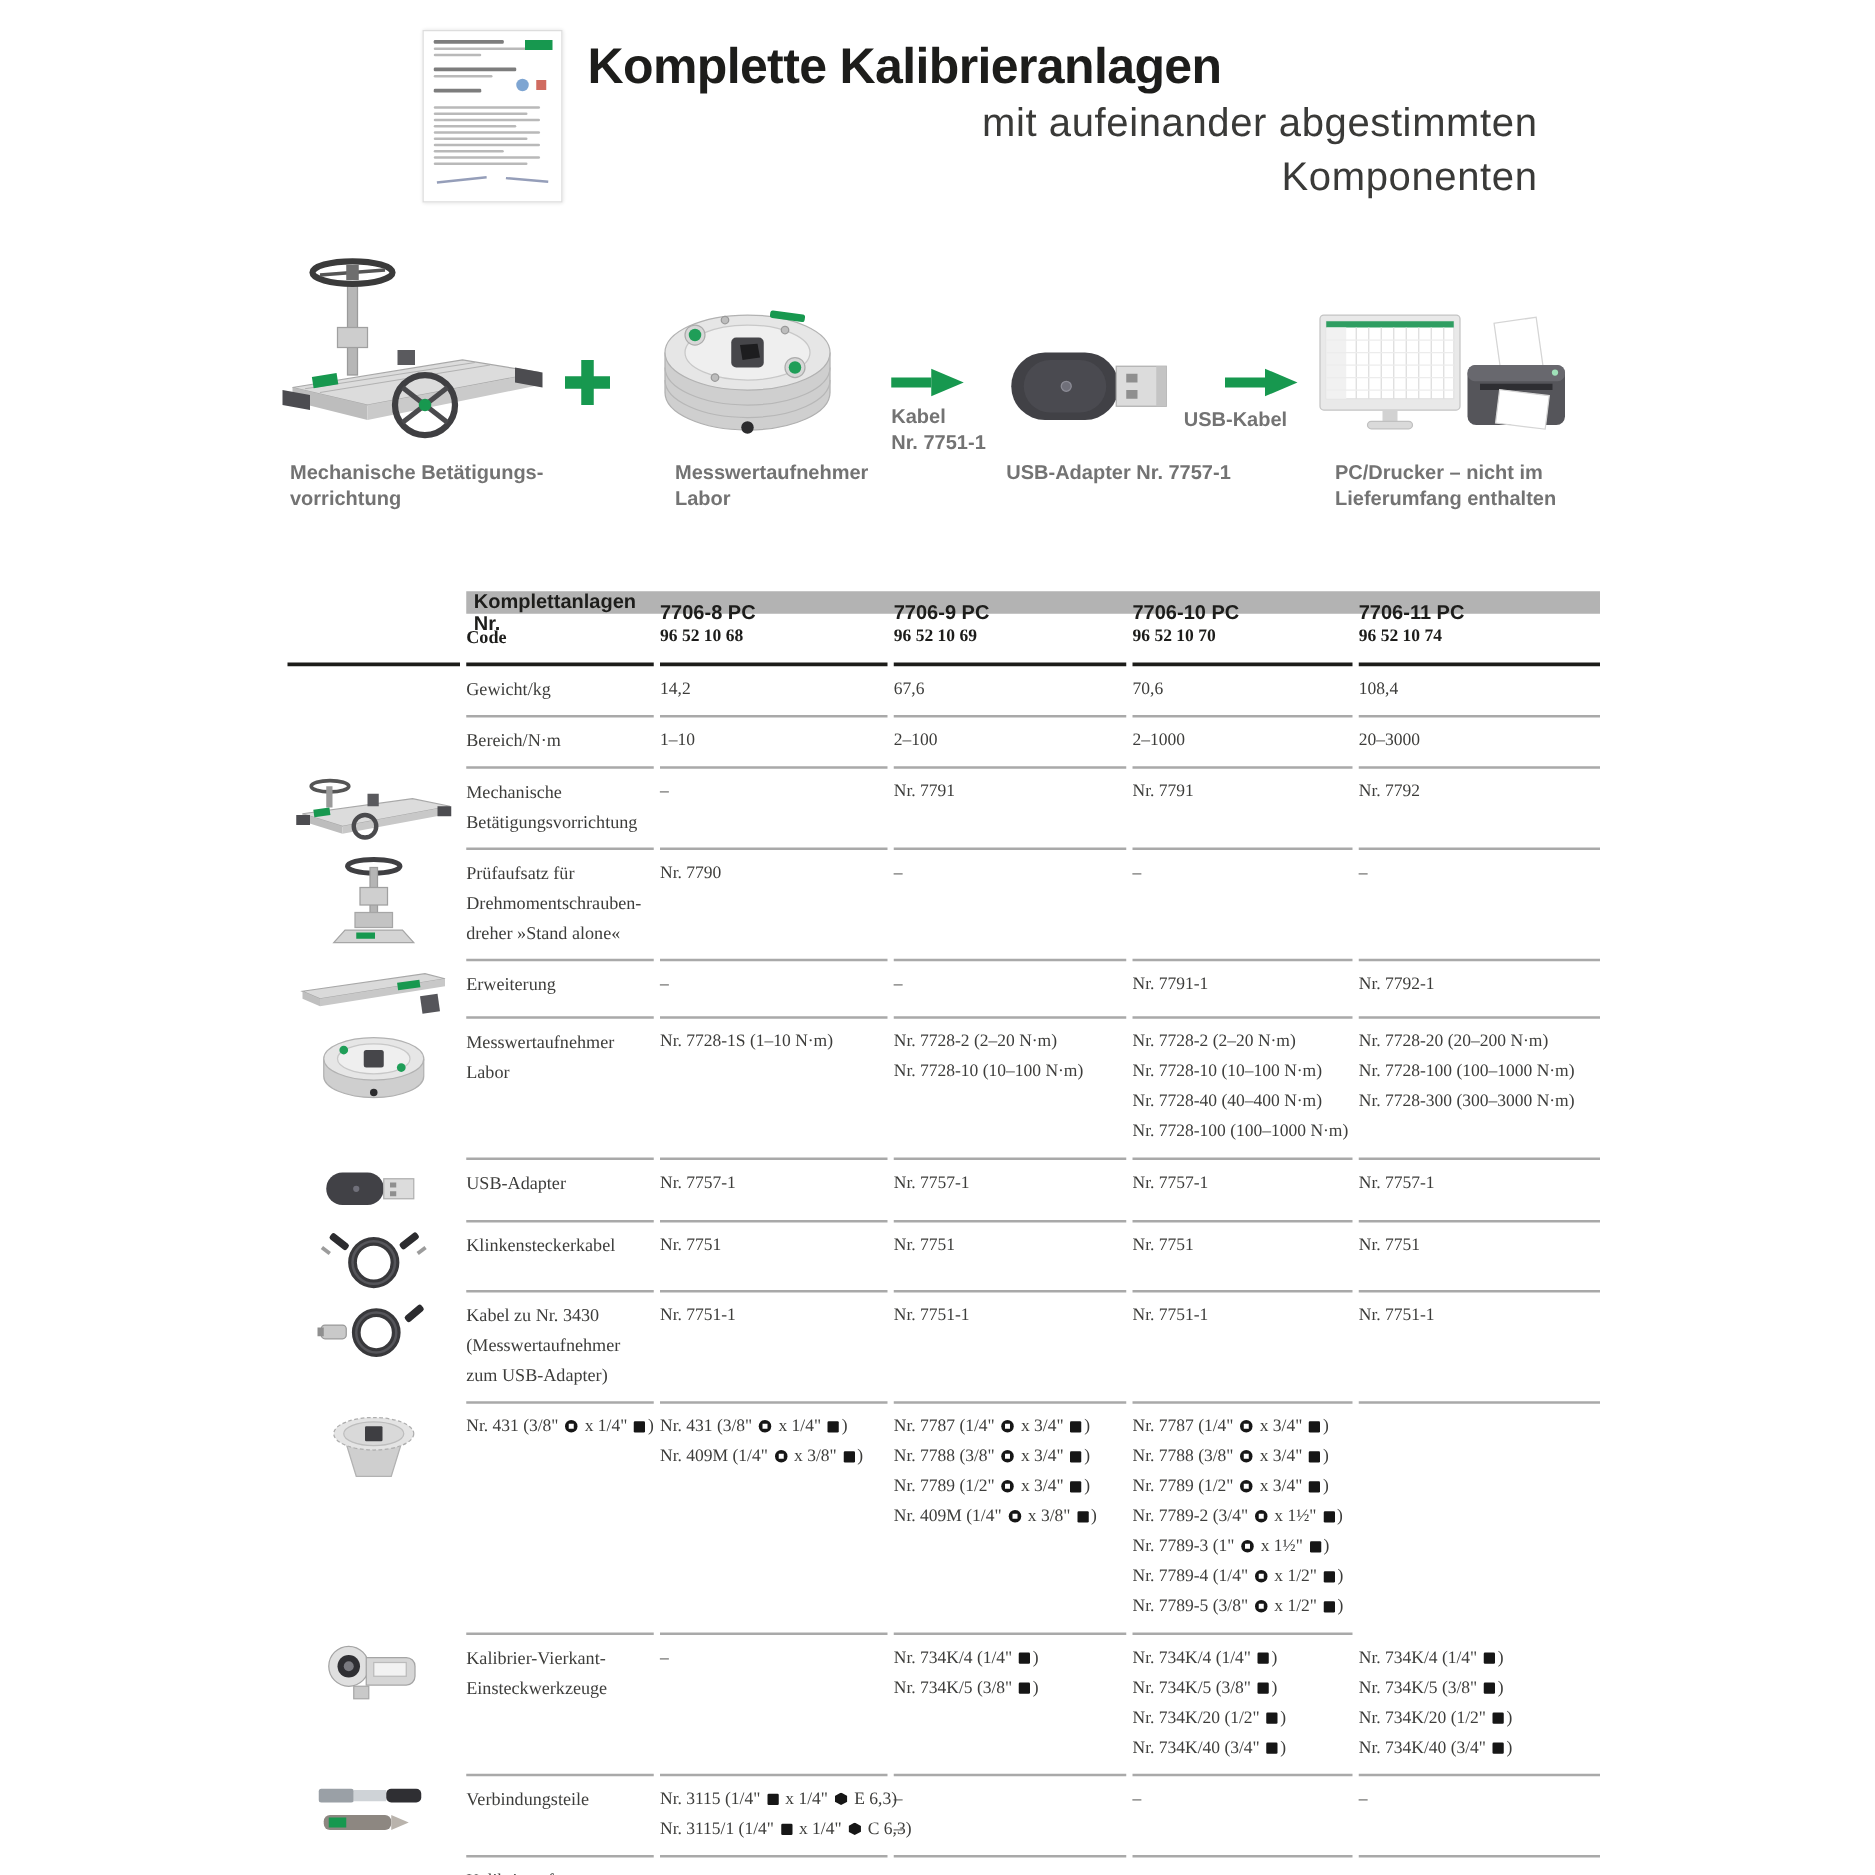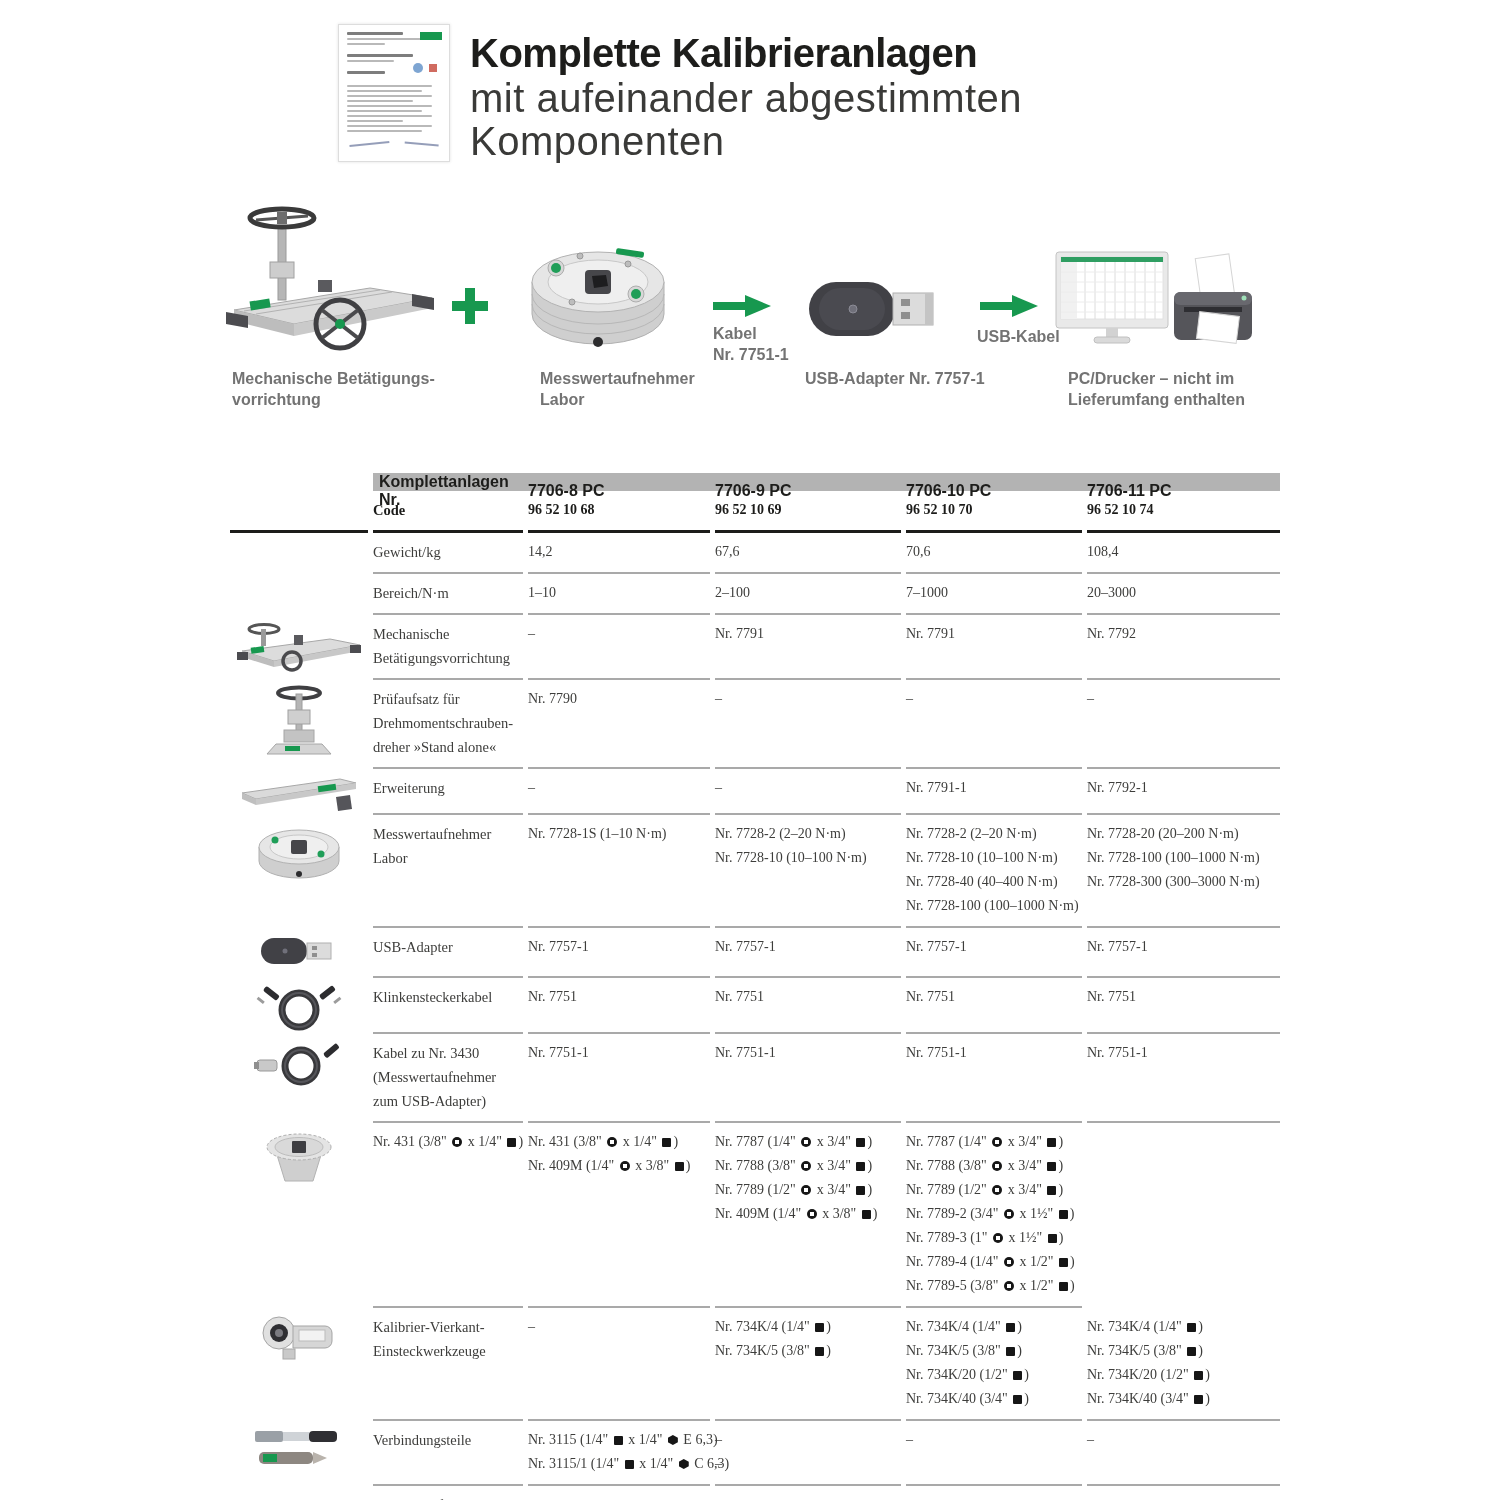--- a/index.html
+++ b/index.html
@@ -15,21 +15,21 @@
   .cl.w60{width:60%} .cl.w40{width:40%} .cl.w80{width:80%} .cl.w70{width:70%} .cl.w50{width:50%} .cl.w90{width:90%}
   #cert-logo { position:absolute; right:7px; top:7px; width:22px; height:8px; background:#17984f; }
   #cert-stamp { position:absolute; right:26px; top:38px; width:10px; height:10px; border-radius:50%; background:#5e8ec7; opacity:.8; }
   #cert-flag { position:absolute; right:12px; top:39px; width:8px; height:8px; background:#c0392b; opacity:.75; }
   #cert-sig { position:absolute; left:10px; bottom:16px; width:40px; height:10px;
               border-bottom:2px solid #7a86a8; transform:rotate(-6deg); opacity:.8; }
   #cert-sig2 { position:absolute; right:10px; bottom:16px; width:34px; height:10px;
               border-bottom:2px solid #7a86a8; transform:rotate(5deg); opacity:.8; }
   #title-block { left:470px; top:16px; width:760px; }
   #page-title { font-size:40px; font-weight:700; color:#1d1d1b; letter-spacing:-.5px; line-height:48px;margin-top:13px; }
-  .subtitle { font-size:40px; font-weight:400; color:#3a3a38; line-height:43px; letter-spacing:.5px; }
+  .subtitle { font-size:32px; font-weight:400; color:#3a3a38; line-height:43px; letter-spacing:.5px;text-align:right; }
 
   
   .flow-label { position:absolute; font-size:16px; font-weight:700; color:#737373;
                 line-height:21px; white-space:pre-line; }
   .plus { left:452px; top:288px; width:36px; height:36px; }
   .plus span { position:absolute; background:#17984f; }
   .plus .h { left:0; top:13px; width:36px; height:10px; }
   .plus .v { left:13px; top:0; width:10px; height:36px; }
   .garrow { position:absolute; width:58px; height:22px; }
   .garrow .shaft { position:absolute; left:0; top:7px; width:32px; height:8px; background:#17984f; }
@@ -170,21 +170,21 @@
     <rect x="96" y="27" width="9" height="7" fill="#8f8f8f"></rect>
     <rect x="96" y="40" width="9" height="7" fill="#8f8f8f"></rect>
   </svg>
 </div>
 <div class="flow-label" style="left:805px; top:368px;">USB-Adapter Nr. 7757-1</div>
 
 <div class="garrow" style="left:980px; top:295px;">
     <span class="shaft"></span>
     <span class="head"></span>
   </div>
-<div class="flow-label" style="left:977px; top:326px;">USB-Kabel</div>
+<div class="flow-label" style="left:947px; top:326px;">USB-Kabel</div>
 
 <div class="abs" style="left:1052px; top:250px;">
   <svg width="208" height="115" viewBox="0 0 208 115">
     <rect x="4" y="2" width="112" height="76" rx="3" fill="#e9e9e9" stroke="#c4c4c4"></rect>
     <rect x="9" y="7" width="102" height="62" fill="#ffffff" stroke="#e2e2e2"></rect>
     <rect x="9" y="7" width="102" height="5" fill="#2f9e62"></rect>
     <rect x="9" y="12" width="16" height="57" fill="#f1f1f1"></rect>
     <g stroke="#dcdcdc" stroke-width="1">
       <line x1="33" y1="12" x2="33" y2="69"></line>
         <line x1="43" y1="12" x2="43" y2="69"></line>
@@ -259,21 +259,21 @@
       <div class="trow">
         <div class="cIcon"></div>
         <div class="cLbl">Bereich/N·m</div>
         <div class="cVal">
           <div class="ln">1–10</div>
         </div>
         <div class="cVal">
           <div class="ln">2–100</div>
         </div>
         <div class="cVal">
-          <div class="ln">7–1000</div>
+          <div class="ln">2–1000</div>
         </div>
         <div class="cVal">
           <div class="ln">20–3000</div>
         </div>
       </div>
       <div class="trow">
         <div class="cIcon">
           <svg width="130" height="56" viewBox="0 0 130 56">
             <polygon points="8,32 96,20 126,26 40,42" fill="#dcdcdc" stroke="#a8a8a8"></polygon>
             <polygon points="8,32 40,42 40,48 8,38" fill="#bdbdbd"></polygon>

